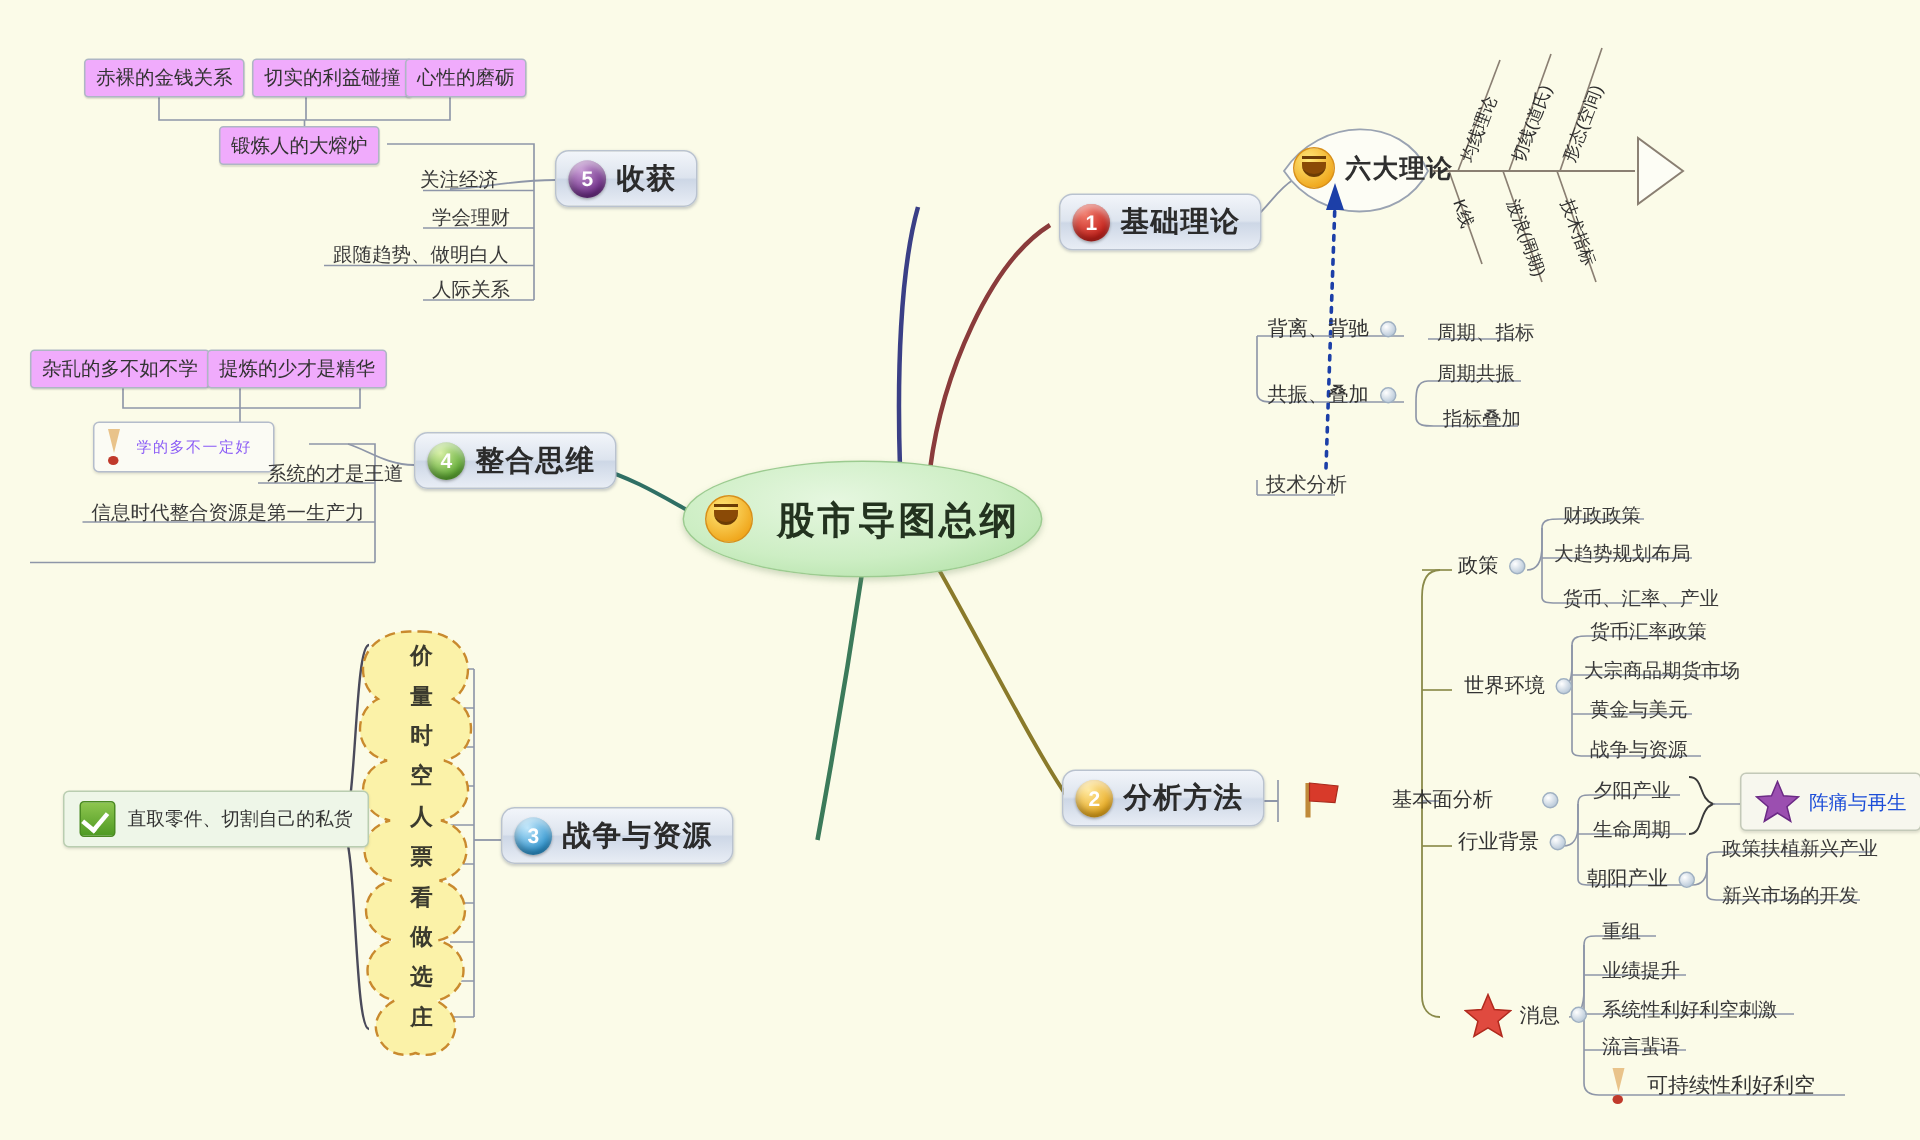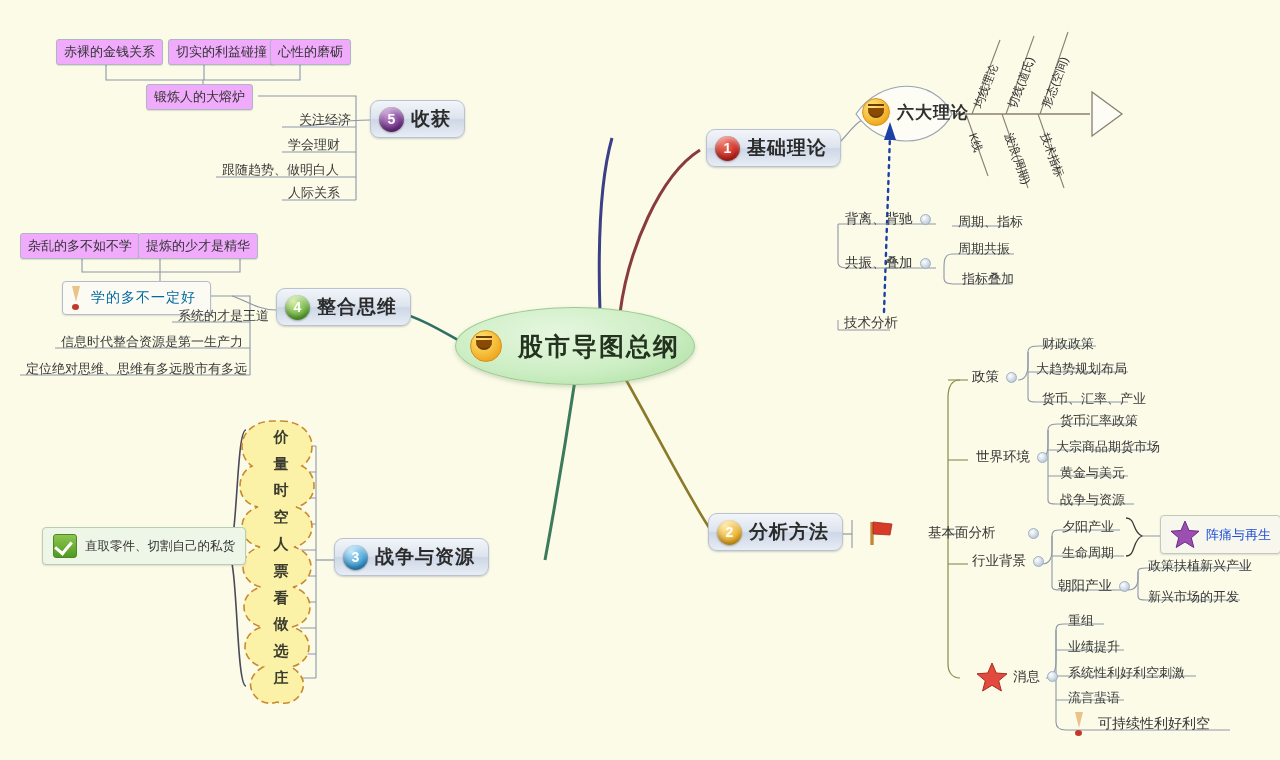--- a/index.html
+++ b/index.html
@@ -61,21 +61,21 @@
     display:flex;align-items:center;gap:8px;padding:6px 10px;
     box-shadow:0 1px 2px rgba(0,0,0,.13);
   }
   .tickbox .lbl{font-size:12.5px;color:#333;}
 
   .excbox{
     border:1px solid #b4bccb;border-radius:4px;background:#fbfbf4;
     display:flex;align-items:center;gap:10px;padding:4px 14px 4px 8px;
     box-shadow:0 1px 2px rgba(0,0,0,.13);
   }
-  .excbox .lbl{font-size:14px;color:#0369a1;letter-spacing:1px;}
+  .excbox .lbl{font-size:10px;color:#8b5cf6;letter-spacing:1px;}
 
   .iconrow{display:flex;align-items:center;gap:7px;}
   .iconrow .lbl{font-size:13.5px;color:#333;}
 
   
   .smiley{
     width:26px;height:26px;border-radius:50%;
     background:radial-gradient(circle at 36% 30%,#ffe87a,#f0a81e 75%);
     border:1px solid #d8901a;position:relative;flex:0 0 auto;
   }
@@ -274,41 +274,40 @@
     <span class="badge b-purple">5</span>
     <span class="lbl">收获</span>
   </div>
 
   <div class="node boxed" style="left:56px;top:39px;">赤裸的金钱关系</div>
   <div class="node boxed" style="left:168px;top:39px;">切实的利益碰撞</div>
   <div class="node boxed" style="left:270px;top:39px;">心性的磨砺</div>
 
   <div class="node boxed" style="left:146px;top:84px;">锻炼人的大熔炉</div>
 
-  <div class="node leaf" style="left:295px;top:110px;">关注经济</div>
+  <div class="node leaf" style="left:276px;top:110px;">关注经济</div>
   <div class="node leaf" style="left:284px;top:135px;">学会理财</div>
   <div class="node leaf" style="left:218px;top:160px;">跟随趋势、做明白人</div>
   <div class="node leaf" style="left:284px;top:183px;">人际关系</div>
 
   <div class="node cap" style="left:276px;top:288px;">
     <span class="badge b-green">4</span>
     <span class="lbl">整合思维</span>
   </div>
 
   <div class="node boxed" style="left:20px;top:233px;">杂乱的多不如不学</div>
   <div class="node boxed" style="left:138px;top:233px;">提炼的少才是精华</div>
 
   <div class="node excbox" style="left:62px;top:281px;">
     <span class="exc"></span>
     <span class="lbl">学的多不一定好</span>
   </div>
 
   <div class="node leaf" style="left:174px;top:306px;">系统的才是王道</div>
   <div class="node leaf" style="left:57px;top:332px;">信息时代整合资源是第一生产力</div>
-  <div class="node leaf" style="left:22px;top:359px;">定位绝对思维、思维有多远股市有多远</div>
 
   <div class="node cap" style="left:334px;top:538px;">
     <span class="badge b-blue">3</span>
     <span class="lbl">战争与资源</span>
   </div>
 
   <svg class="layer">
     <path d="M281,421
              C300,421 312,433 312,446
              C312,455 308,462 302,466

